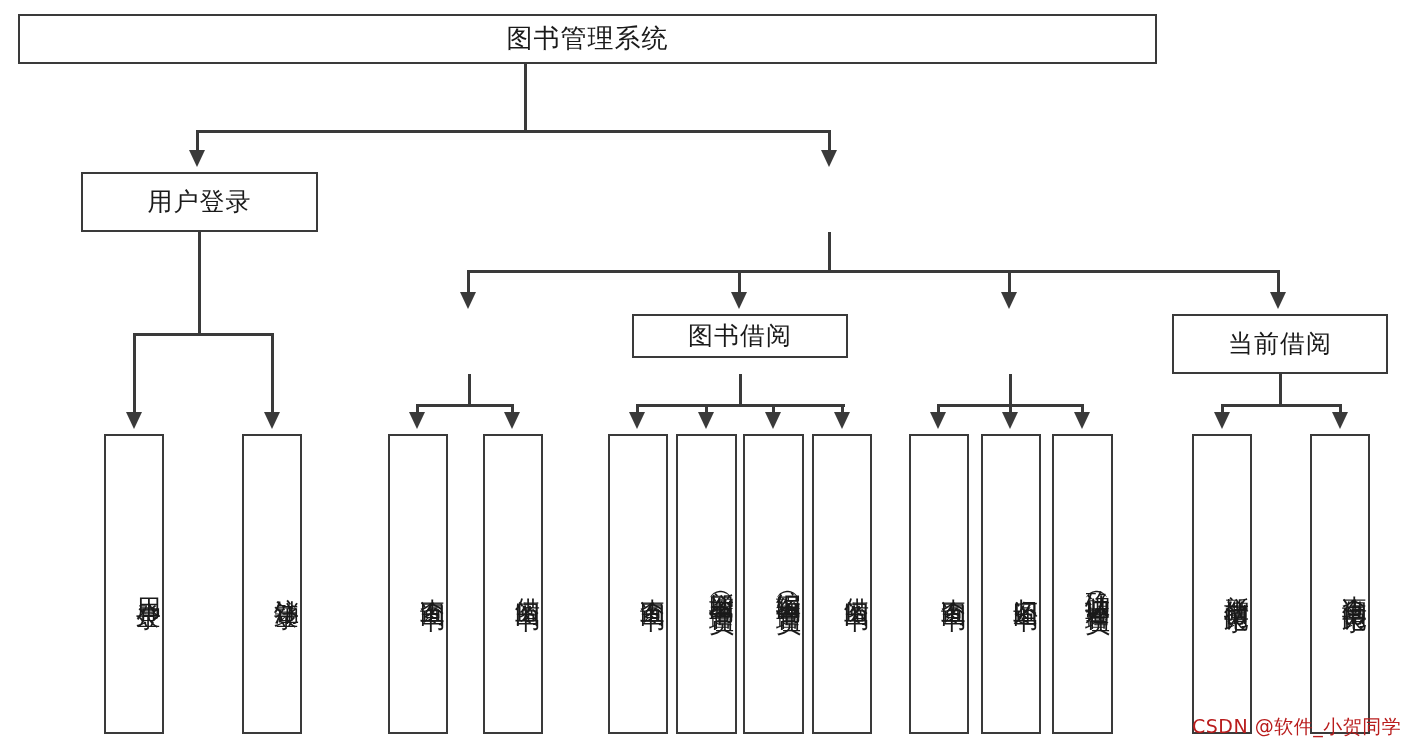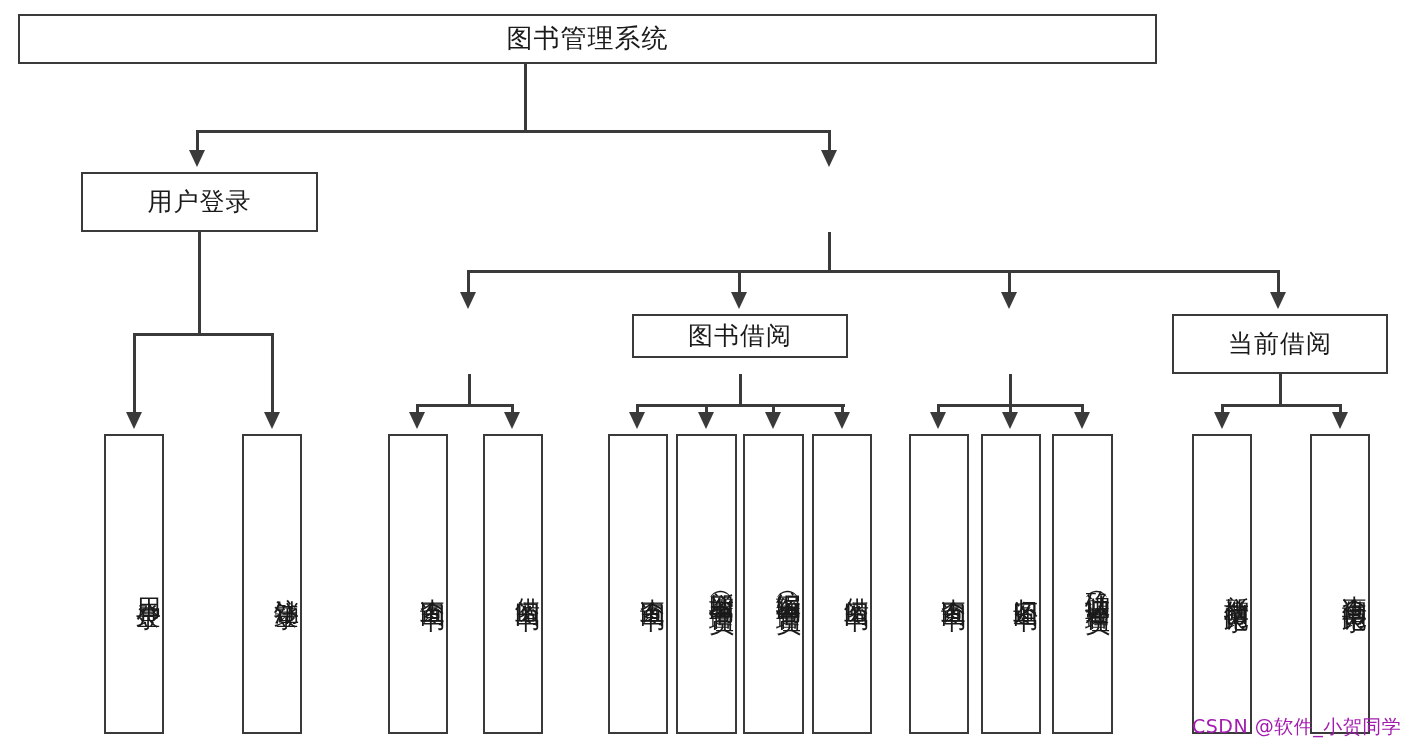--- a/index.html
+++ b/index.html
@@ -61,21 +61,21 @@
   .arrow {
     position: absolute;
     width: 0;
     height: 0;
     border-left: 8px solid transparent;
     border-right: 8px solid transparent;
     border-top: 17px solid #3a3a3a;
   }
   .watermark {
     position: absolute;
-    color: #a21caf;
+    color: #b91c1c;
     font-size: 19px;
     white-space: nowrap;
     letter-spacing: 0.5px;
     pointer-events: none;
   }
 </style>
 </head>
 <body>
 
 <div id="canvas">

